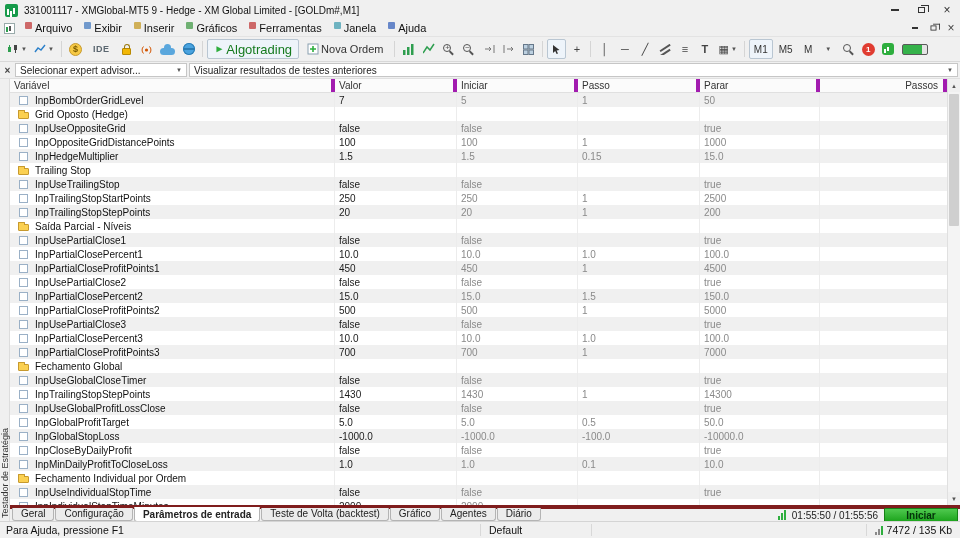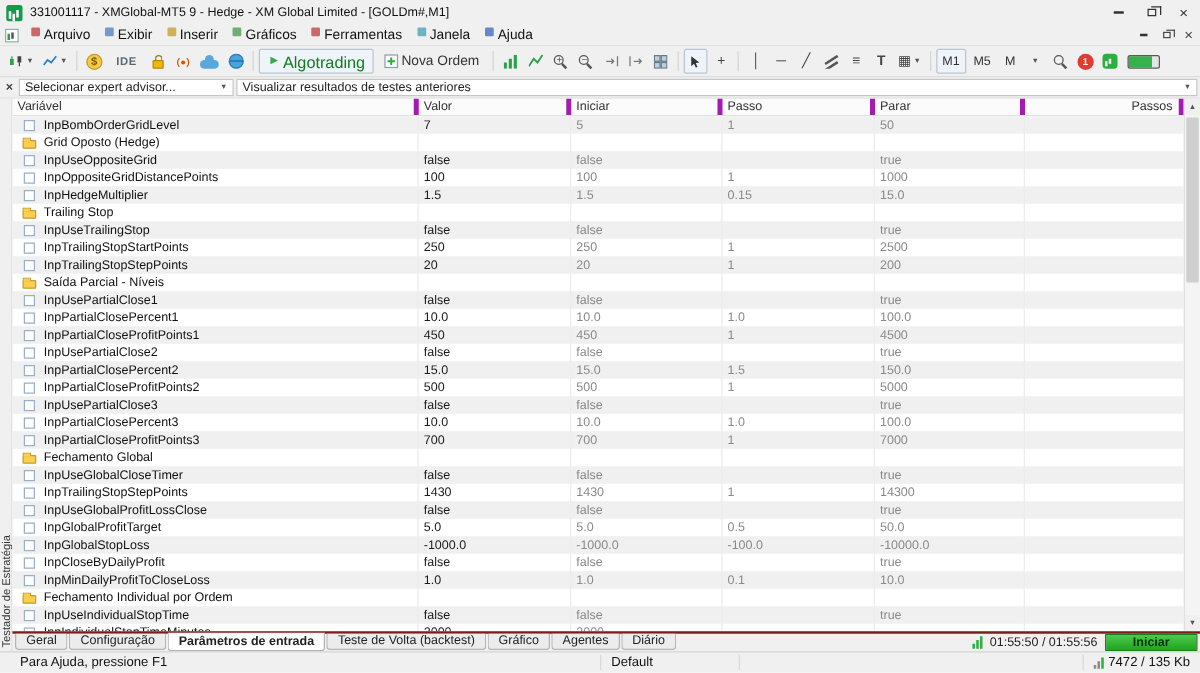--- a/index.html
+++ b/index.html
@@ -93,32 +93,32 @@
   .folder{width:11px;height:7px;background:#fbd051;border:1px solid #c79a2e;border-radius:1px;position:relative;margin:2px 6px 0 8px;flex:none}
   .folder::before{content:"";position:absolute;top:-3px;left:-1px;width:5px;height:2px;background:#fbd051;border:1px solid #c79a2e;border-bottom:none;border-radius:1px 1px 0 0}
 
   
   .vscroll{position:absolute;top:79px;right:0;width:13px;bottom:33px;background:#f4f4f4;border-left:1px solid #e0e0e0}
   .scr-btn{position:absolute;left:0;right:0;height:13px;display:flex;align-items:center;justify-content:center;font-size:6px;color:#555;background:#f0f0f0}
   .scr-up{top:0}.scr-down{bottom:0}
   .scr-thumb{position:absolute;left:1px;right:1px;top:15px;height:132px;background:#cfcfcf;border-radius:1px}
 
   
-  .tabbar{position:absolute;top:505px;left:10px;right:0;height:16px;background:#f0f0f0;border-top:2px solid #7f1d1d;display:flex;align-items:center;padding-left:2px}
+  .tabbar{position:absolute;top:505px;left:10px;right:0;height:16px;background:#f0f0f0;border-top:4px solid #7f1d1d;display:flex;align-items:center;padding-left:2px}
   .tab{height:13px;line-height:12px;font-size:10px;padding:0 8px;border:1px solid #b4b4b4;border-top:none;margin-right:1px;background:#ececec;border-radius:0 0 3px 3px;color:#222;white-space:nowrap}
   .tab.active{background:#fff;font-weight:bold;border-top:1px solid #fff;margin-top:-1px;height:15px;line-height:14px}
   .tab-right{margin-left:auto;display:flex;align-items:center;gap:6px;padding-right:2px}
   .mini-bars{display:flex;align-items:flex-end;gap:1px;height:10px}
   .mini-bars i{width:2px;background:#2eae3e;display:block}
   .time-label{font-size:10px;color:#222}
   .start-btn{width:74px;height:14px;background:linear-gradient(#4fc94f,#1ea51e);border:1px solid #168016;color:#04320a;font-size:10px;font-weight:bold;display:flex;align-items:center;justify-content:center;border-radius:1px}
 
   
   .statusbar{position:absolute;bottom:0;left:0;right:0;height:17px;background:#f0f0f0;border-top:1px solid #d4d4d4;display:flex;align-items:center;font-size:10.5px;color:#111}
-  .sb-sec1{width:480px;padding-left:16px;overflow:hidden;white-space:nowrap}
+  .sb-sec1{width:480px;padding-left:6px;overflow:hidden;white-space:nowrap}
   .sb-sec2{width:110px;padding-left:8px;overflow:hidden;white-space:nowrap}
   .sb-fill{flex:1}
   .sbdiv{width:1px;height:12px;background:#d8d8d8}
   .sb-right{display:flex;align-items:center;gap:4px;padding:0 8px}
   .sbars{display:flex;align-items:flex-end;gap:1px;height:9px}
   .sbars i{width:2px;background:#8a8a8a;display:block}
 </style>
 </head>
 <body>
 

